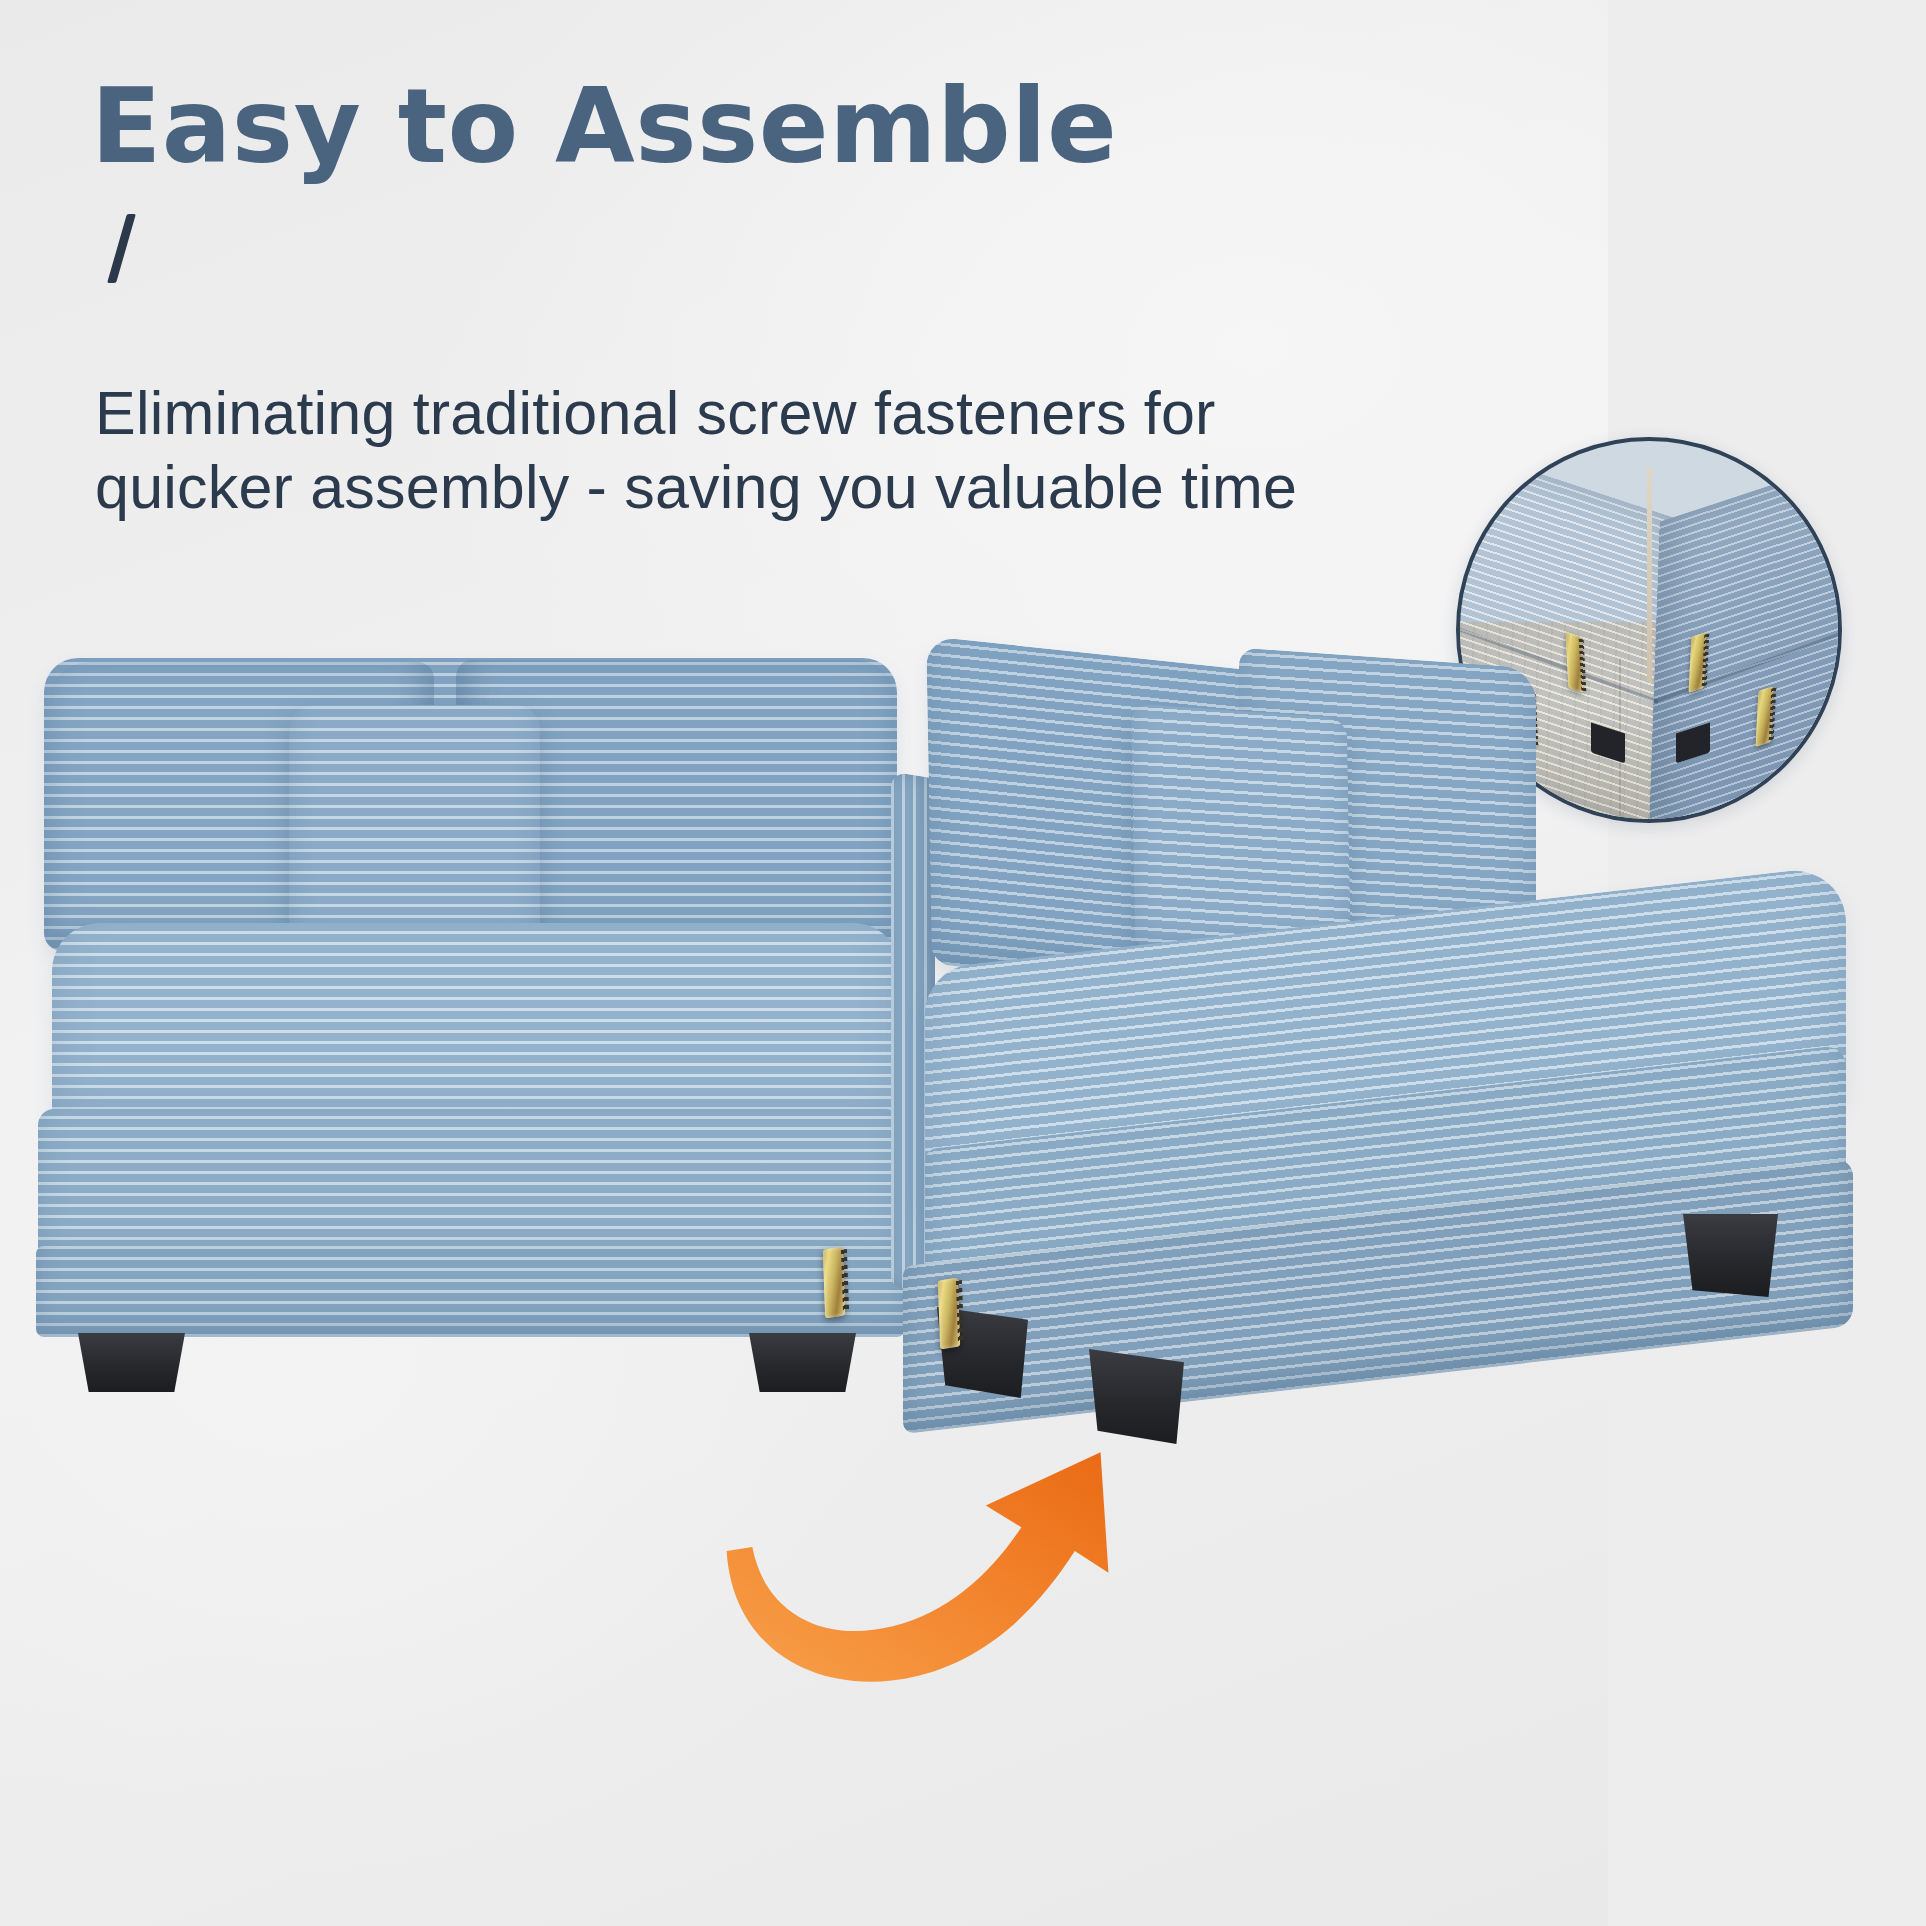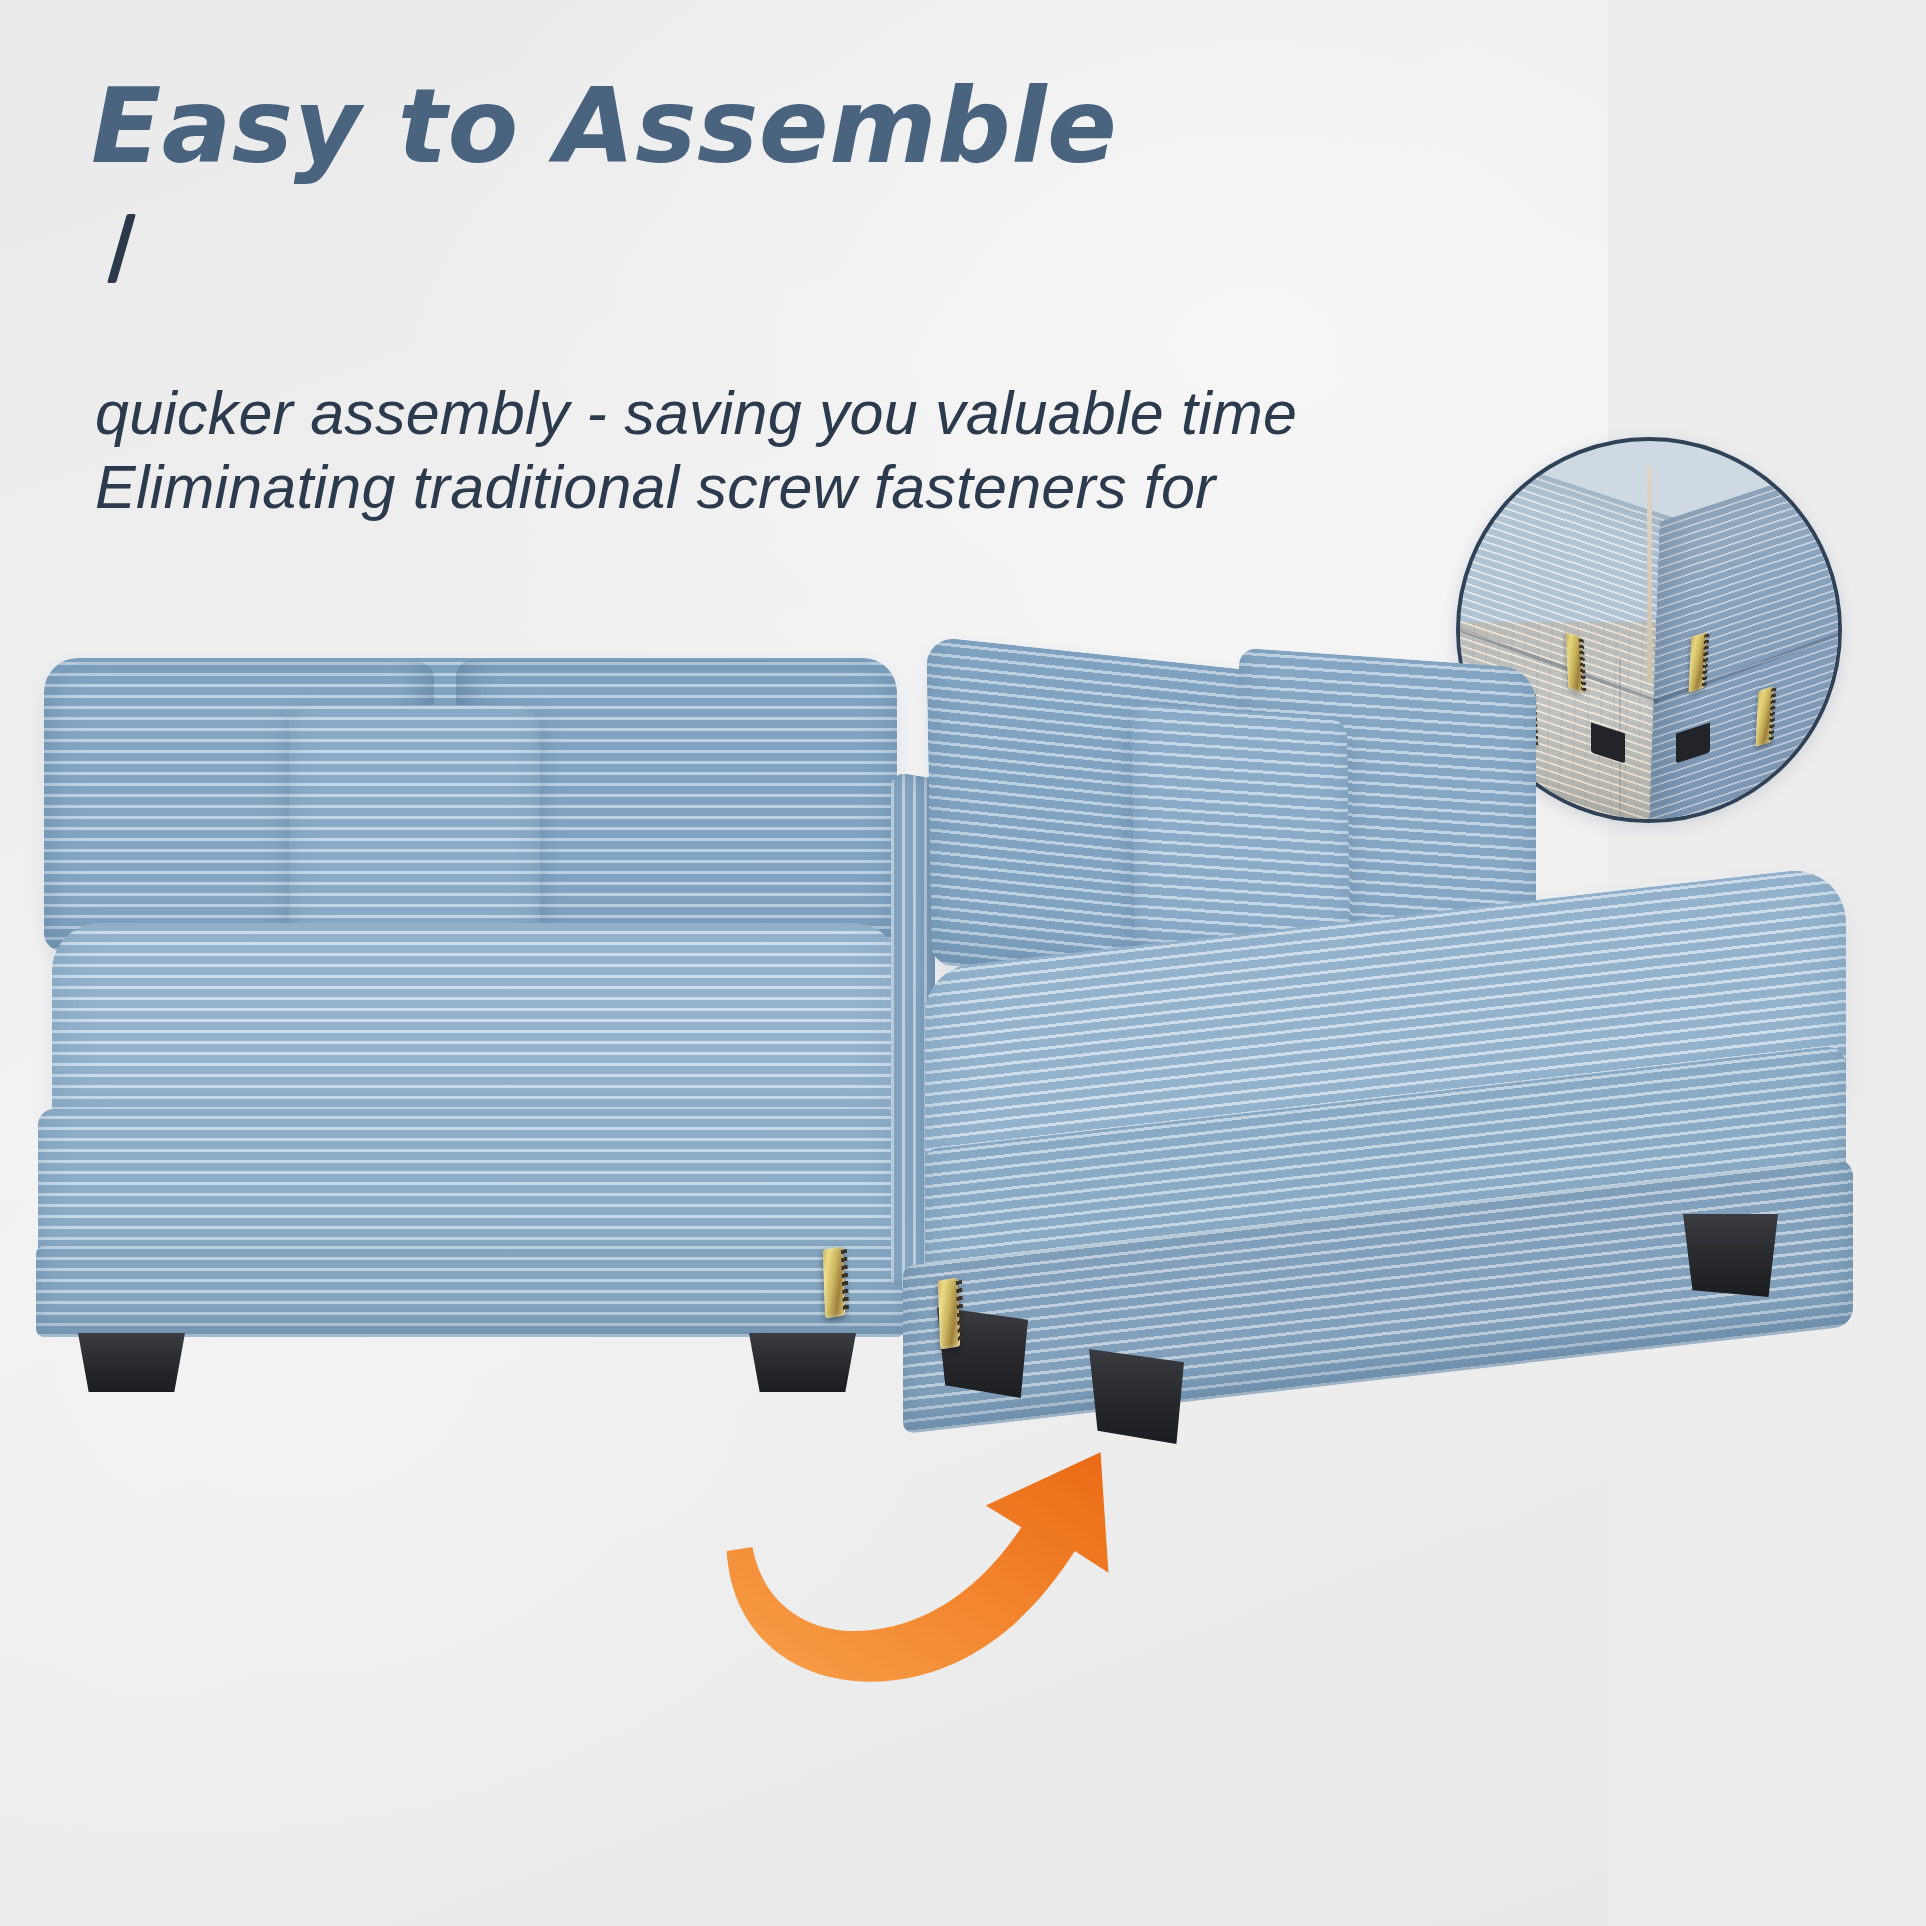--- a/index.html
+++ b/index.html
@@ -7,21 +7,20 @@
     width:1927px;height:1927px;overflow:hidden;
     font-family:"Liberation Sans", sans-serif;
     background:#ededee;
   }
   .canvas{
     position:relative;width:1608px;height:1927px;
     background:
       radial-gradient(ellipse 1386px 990px at 78% 18%, #f6f6f7 0%, rgba(246,246,247,0) 62%),
       radial-gradient(ellipse 1089px 891px at 18% 70%, #f3f3f4 0%, rgba(243,243,244,0) 60%),
       linear-gradient(160deg,#eaeaeb 0%,#f1f1f2 45%,#e9e9ea 100%);
-    font-style: italic;
   }
 
   
   .headline{
     position:absolute;left:91px;top:75px;
     font-size:103px;line-height:1.0;font-weight:700;
     color:#4a6480;letter-spacing:0.5px;
     font-family:"DejaVu Sans", sans-serif;
   }
   .slash{
@@ -244,22 +243,22 @@
 </head>
 <body>
 
 <div class="canvas">
 
   <div class="headline">Easy to Assemble</div>
 
   <div class="slash"></div>
 
   <div class="subcopy">
+    <div>Eliminating traditional screw fasteners for</div>
     <div>quicker assembly - saving you valuable time</div>
-    <div>Eliminating traditional screw fasteners for</div>
   </div>
 
   <div class="inset">
     <div class="floor"></div>
     <div class="mod left cord-fine"></div>
     <div class="mod right cord-fine"></div>
     <div class="plinth-line pl-a"></div>
     <div class="plinth-line pl-b"></div>
     <div class="seam"></div>
     <div class="inset-foot if1"></div>

